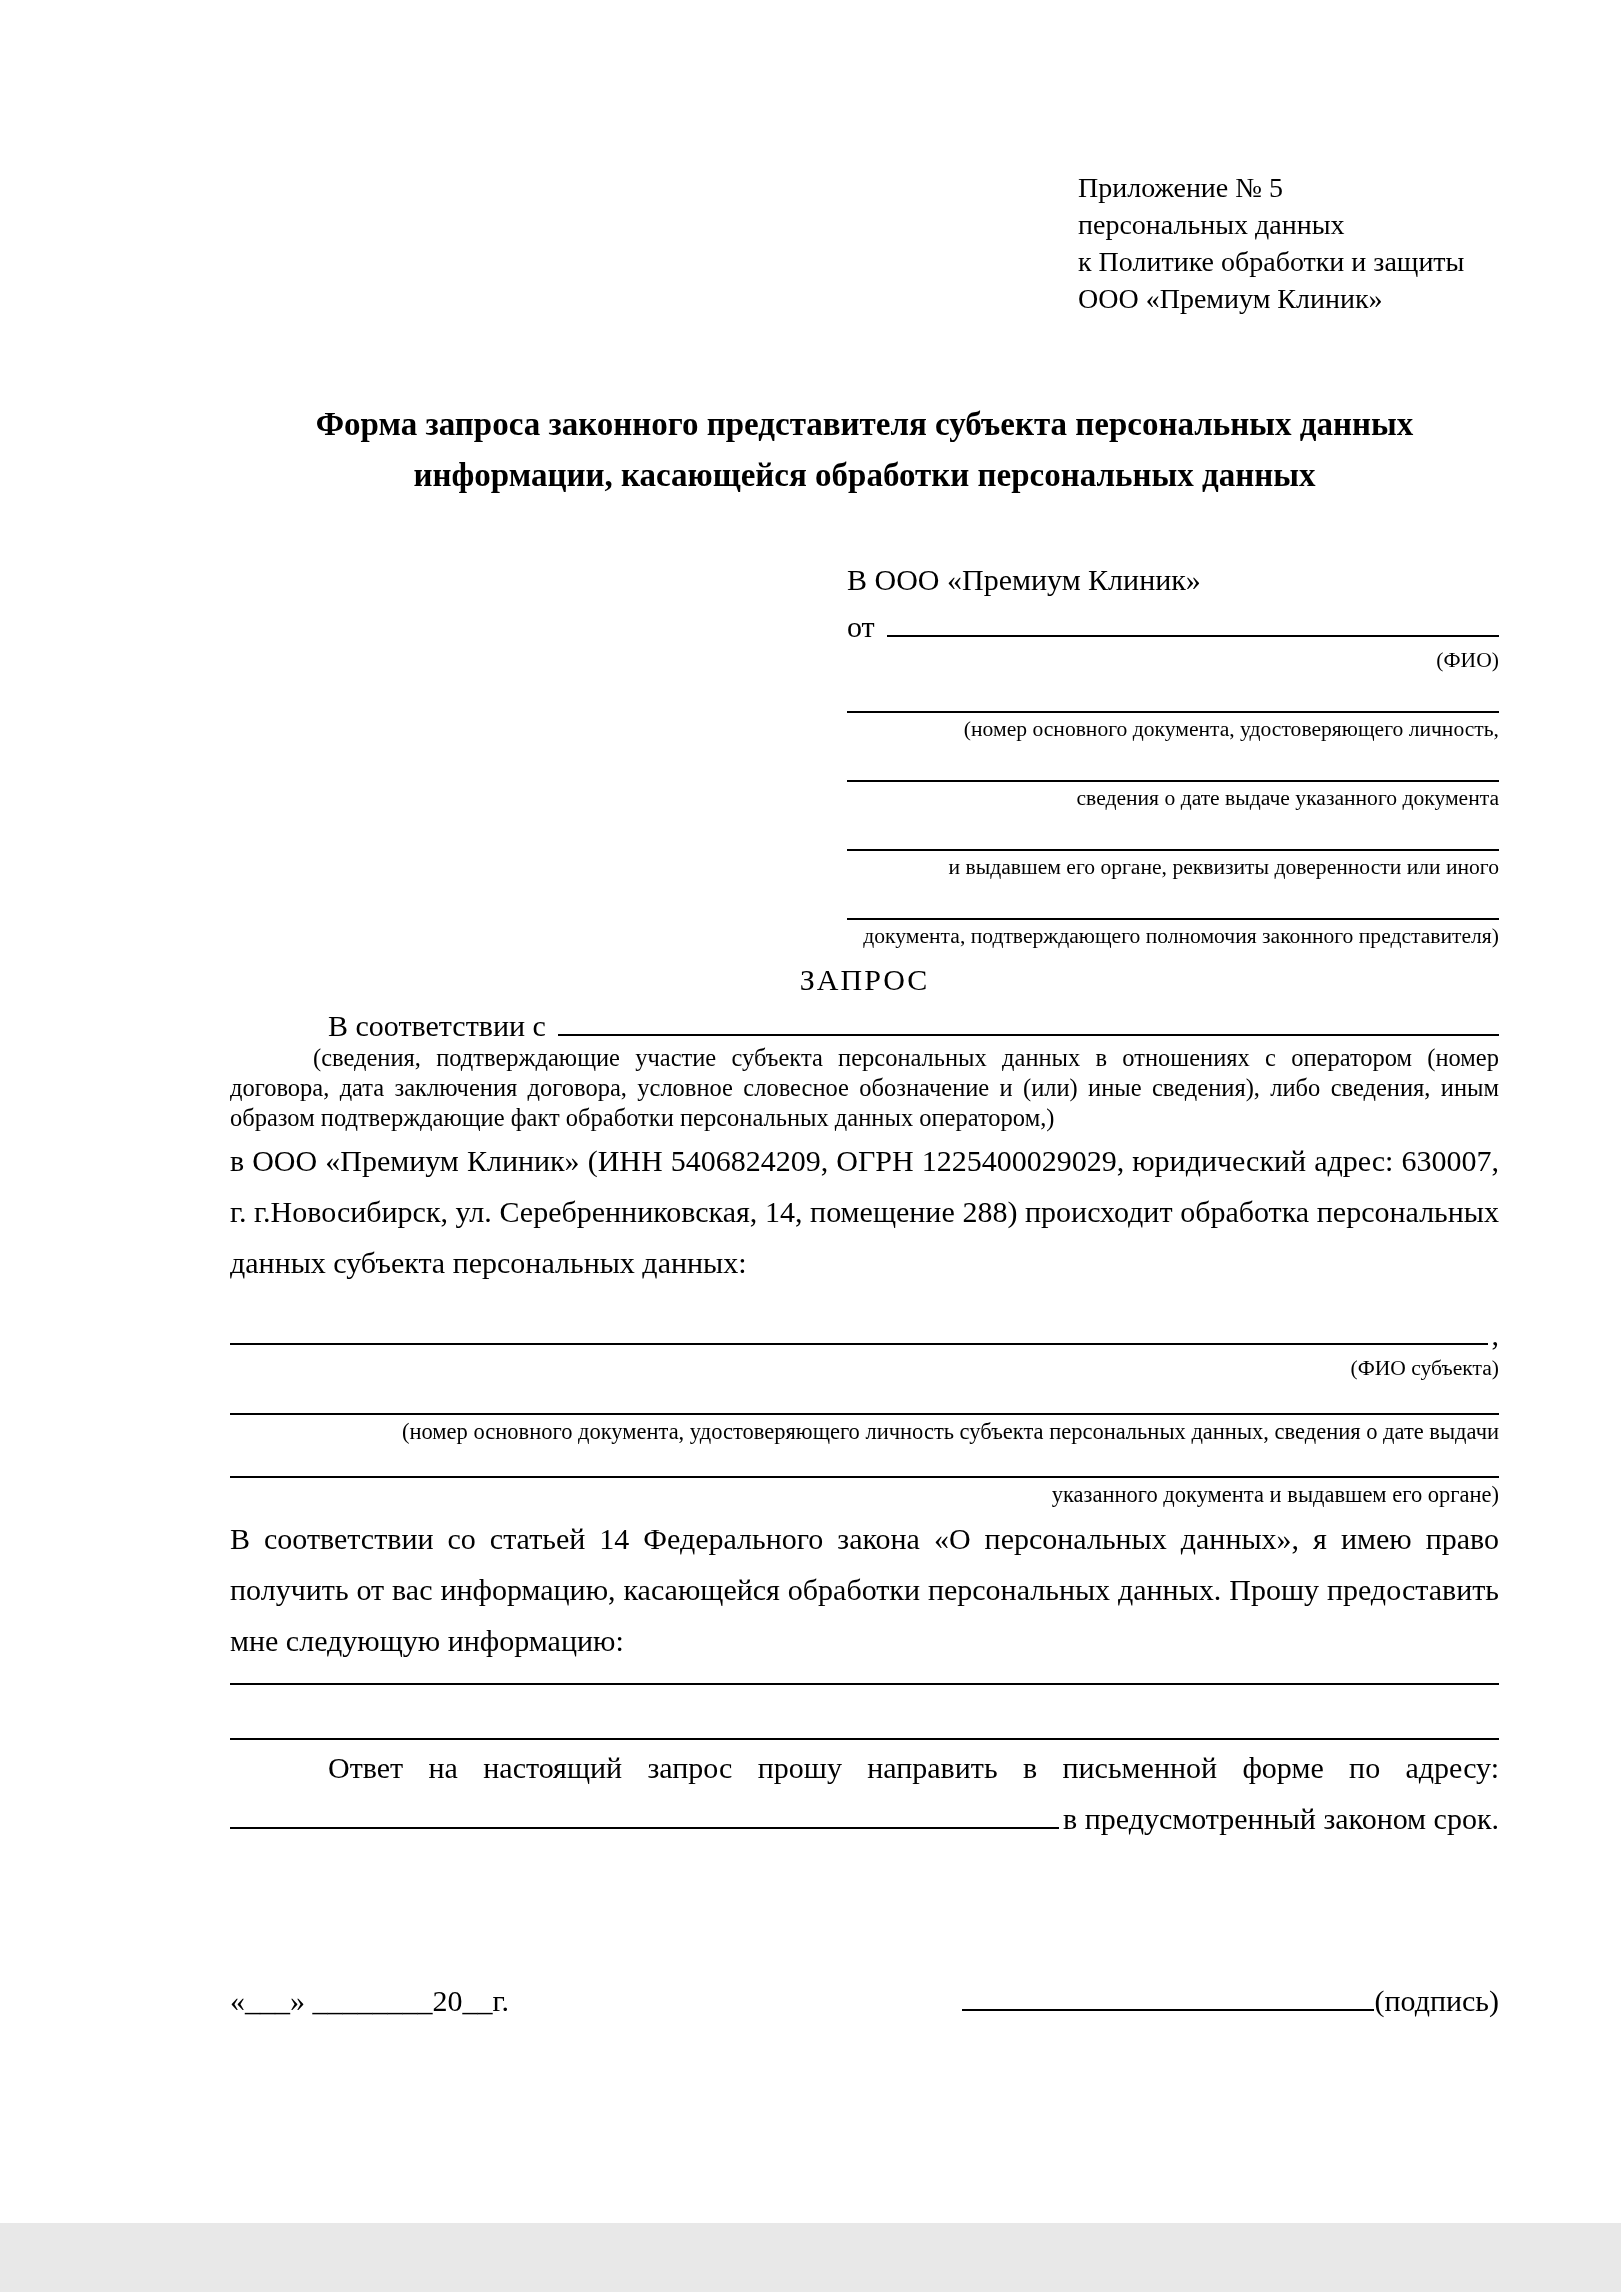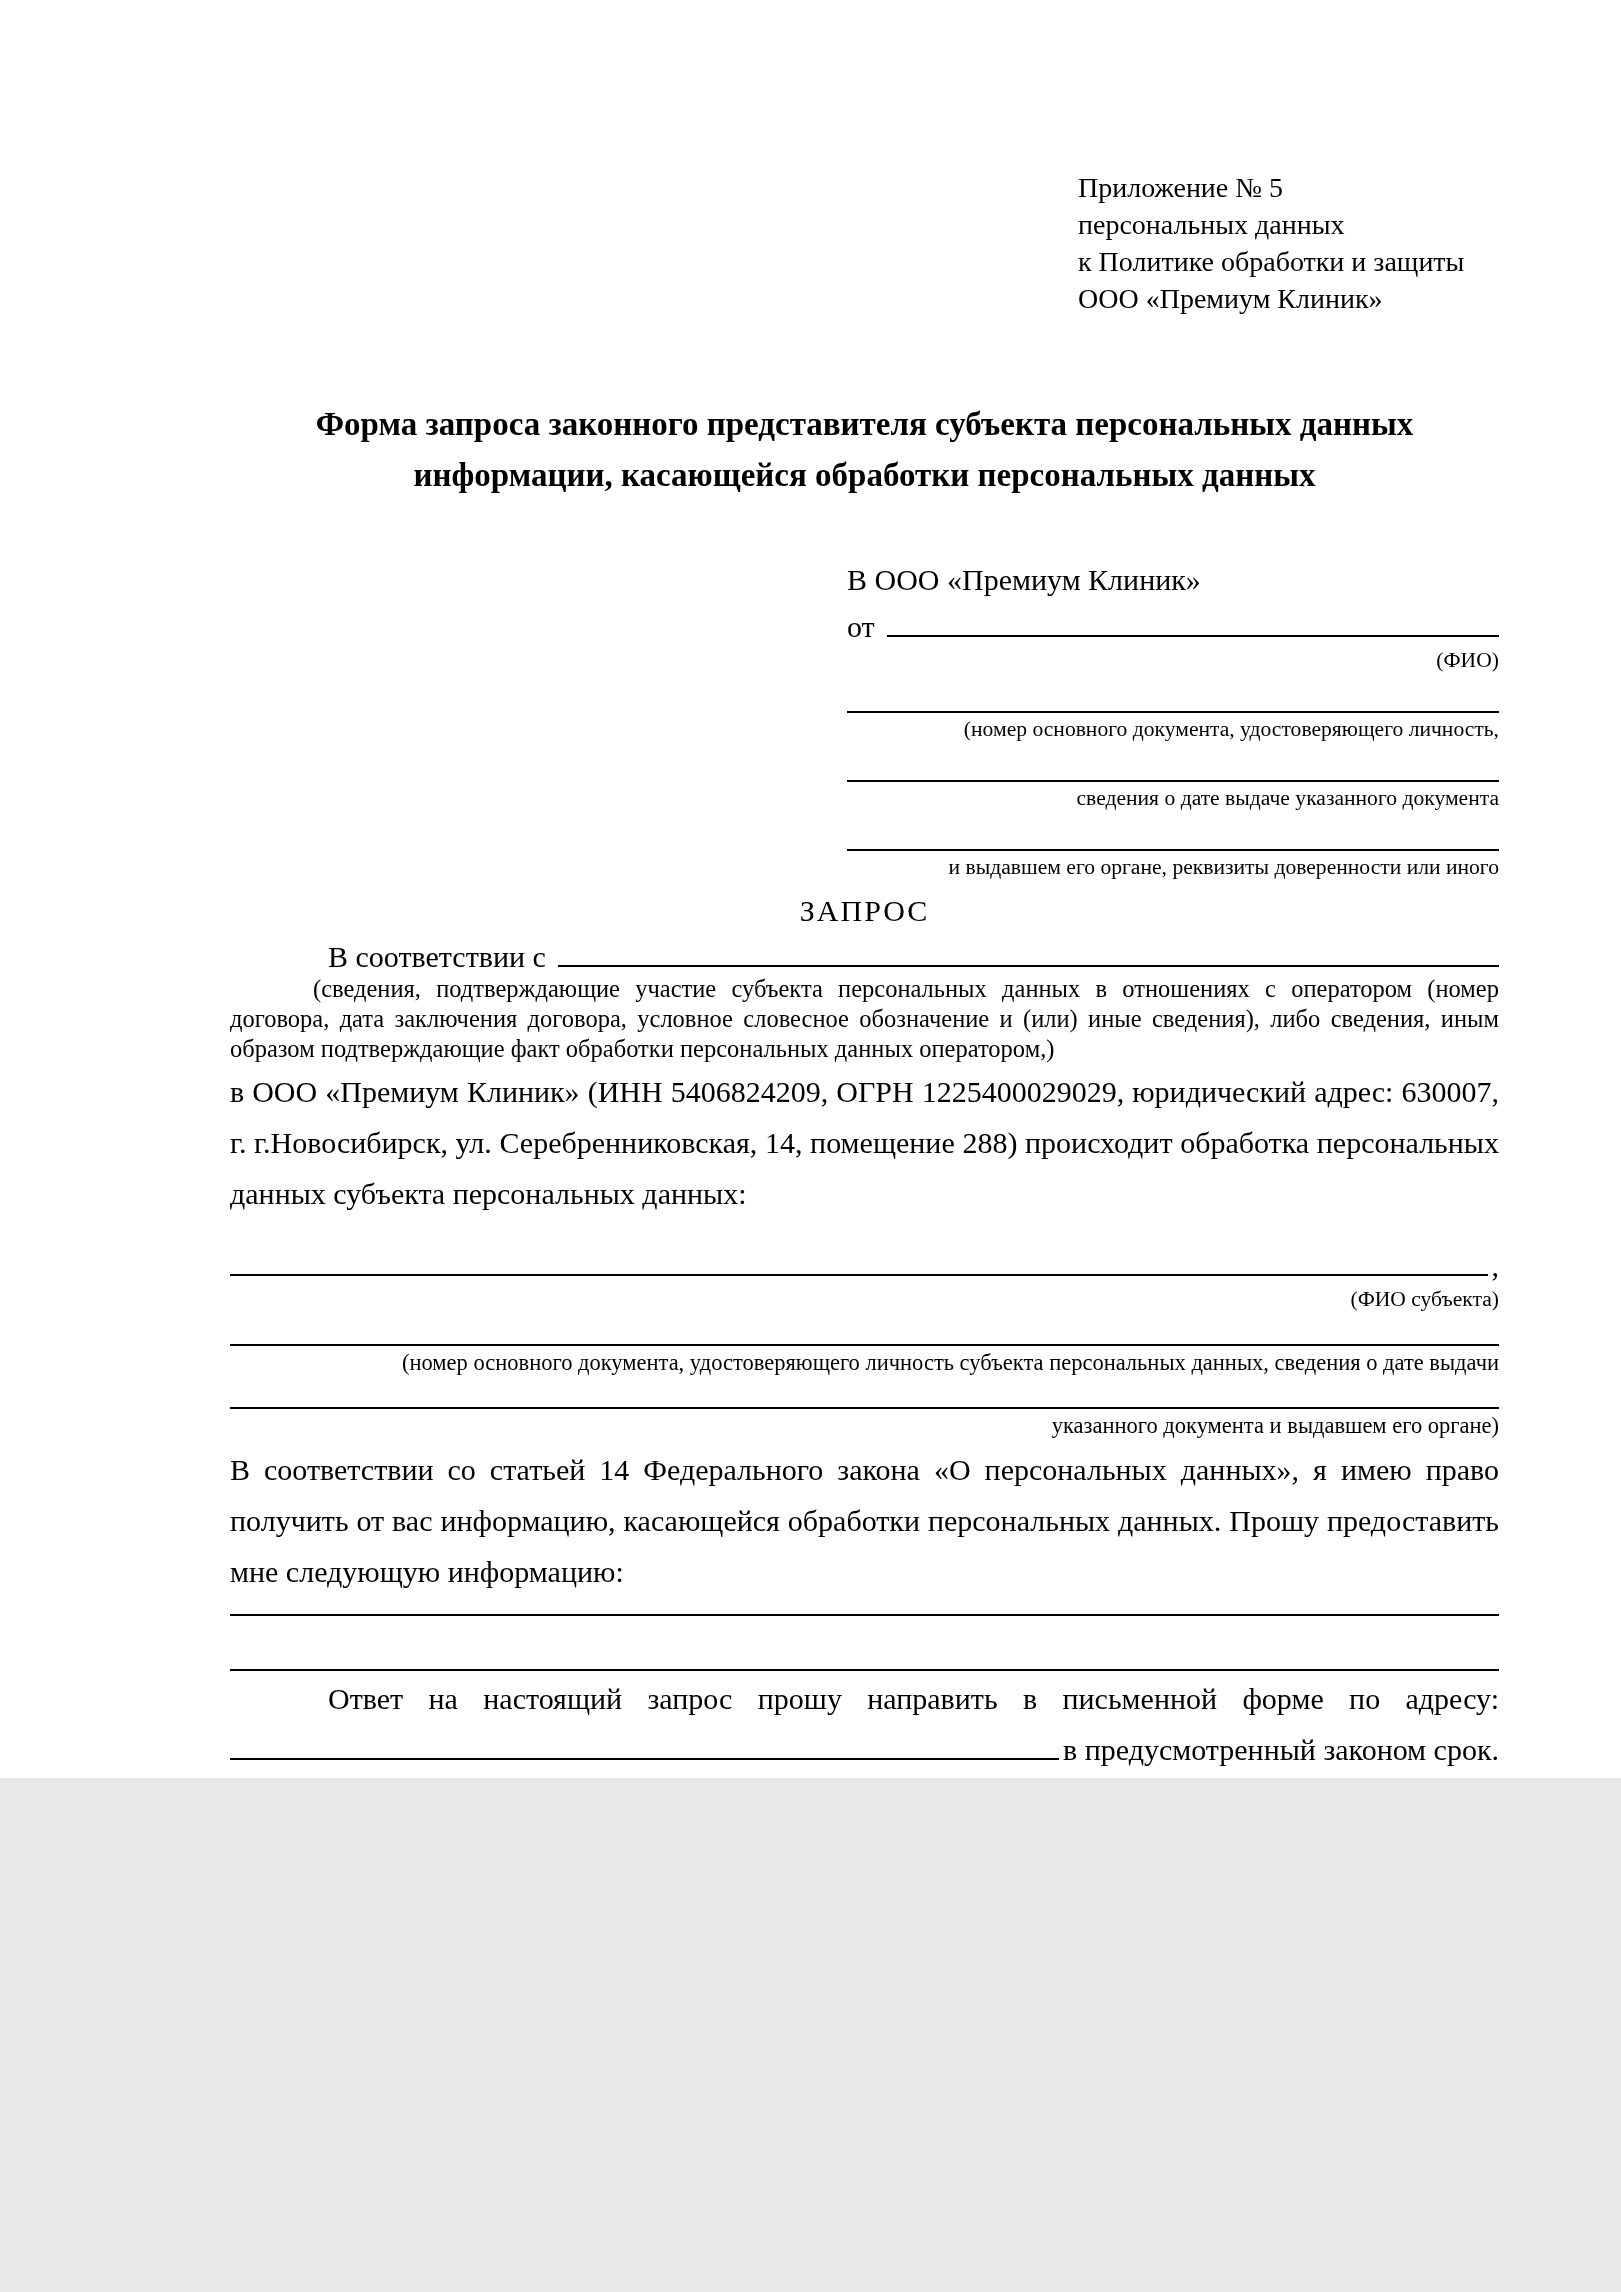--- a/index.html
+++ b/index.html
@@ -1,19 +1,19 @@
 <!DOCTYPE html>
 <html><head>
 <meta charset="utf-8">
 <style>
   html, body { margin: 0; padding: 0; background: #e8e8e8; }
   .page {
     position: relative;
     width: 1621px;
-    height: 1778px;
+    height: 2223px;
     margin: 0 auto;
     background: #ffffff;
     color: #000000;
     font-family: "Liberation Serif", "DejaVu Serif", serif;
     overflow: hidden;
     box-sizing: border-box;
     padding: 169px 122px 0 230px;
   }
   
   .appendix { margin-left: 848px; font-size: 28px; line-height: 37px; }
@@ -107,20 +107,24 @@
       <div class="cap">(номер основного документа, удостоверяющего личность,</div>
     </div>
     <div class="field">
       <div class="rule"></div>
       <div class="cap">сведения о дате выдаче указанного документа</div>
     </div>
     <div class="field">
       <div class="rule"></div>
       <div class="cap">и выдавшем его органе, реквизиты доверенности или иного</div>
     </div>
+    <div class="field">
+      <div class="rule"></div>
+      <div class="cap">документа, подтверждающего полномочия законного представителя)</div>
+    </div>
   </div>
 
   <div class="zapros">ЗАПРОС</div>
 
   <div class="flex-row accord-row">
     <span class="lbl">В соответствии с</span>
     <span class="fill"></span>
   </div>
   <div class="small-para">(сведения, подтверждающие участие субъекта персональных данных в отношениях с оператором (номер договора, дата заключения договора, условное словесное обозначение и (или) иные сведения), либо сведения, иным образом подтверждающие факт обработки персональных данных оператором,)</div>
 

